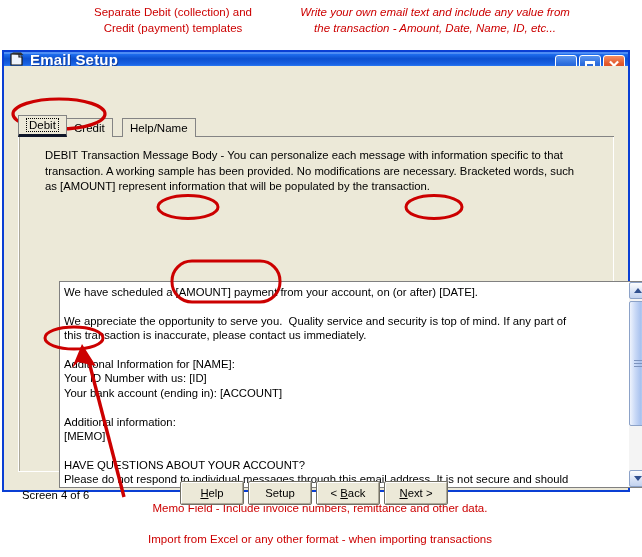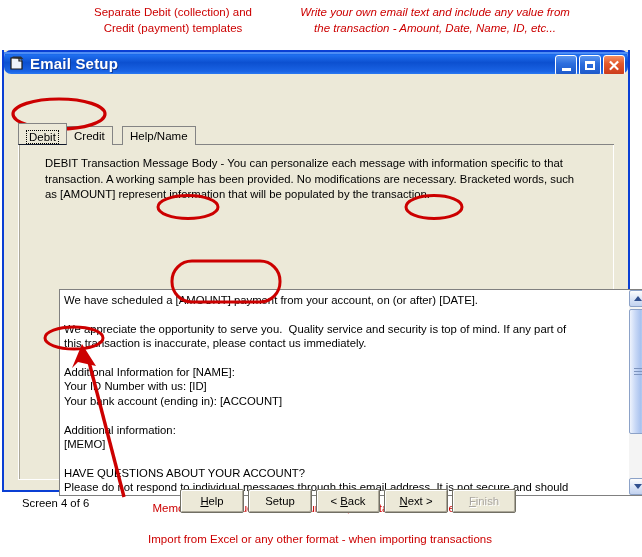--- a/index.html
+++ b/index.html
@@ -32,27 +32,26 @@
   #window {
     position: absolute;
     left: 2px; top: 50px;
     width: 628px; height: 442px;
     border: 2px solid #0a3fd4;
     border-top: none;
     background: #ece9d8;
   }
   #titlebar {
     position: relative;
-    height: 24px;
+    height: 16px;
     background: linear-gradient(to bottom,
       #0a57d8 0%, #1f6ff0 14%, #0c50d0 48%, #1a63e4 88%, #2a79f2 100%);
     border-top: 2px solid #0a3fd4;
     display: flex;
     align-items: center;
-    border-radius: 7px;
   }
   #titlebar:before {
     content: "";
     position: absolute; left: 0; right: 0; top: 0; height: 2px;
     background: #4d8df5;
   }
   #win-icon {
     width: 16px; height: 15px;
     margin-left: 5px; margin-right: 5px;
     flex: none;
@@ -114,23 +113,22 @@
     border-bottom: none;
     font-size: 11.5px;
     color: #000;
     display: flex; align-items: center; justify-content: center;
     padding: 0 7px;
     cursor: pointer;
   }
   .tab.active {
     top: 0px; height: 22px;
     background: #ece9d8;
-    border-bottom: 1px solid #0f172a;
+    border-bottom: 3px solid #0f172a;
     z-index: 2;
-    align-items: flex-end;
   }
   .tab.active .tab-label {
     border: 1px dotted #000;
     padding: 0 2px;
   }
 
   
   #panel {
     position: absolute;
     left: 14px; top: 71px;
@@ -342,23 +340,20 @@
         </div>
         <div class="btn">
           <span>Setup</span>
         </div>
         <div class="btn">
           <span>&lt; <u>B</u>ack</span>
         </div>
         <div class="btn">
           <span><u>N</u>ext &gt;</span>
         </div>
-        <div class="btn disabled">
-          <span><u>F</u>inish</span>
-        </div>
       </div>
 
     </div>
   </div>
 
   <svg id="overlay" viewBox="0 0 642 557" width="642" height="557">
 
     <ellipse cx="59" cy="114" rx="46" ry="15" fill="none" stroke="#cc0000" stroke-width="3.2"></ellipse>
 
     <ellipse cx="188" cy="207" rx="30" ry="11.5" fill="none" stroke="#cc0000" stroke-width="3"></ellipse>

